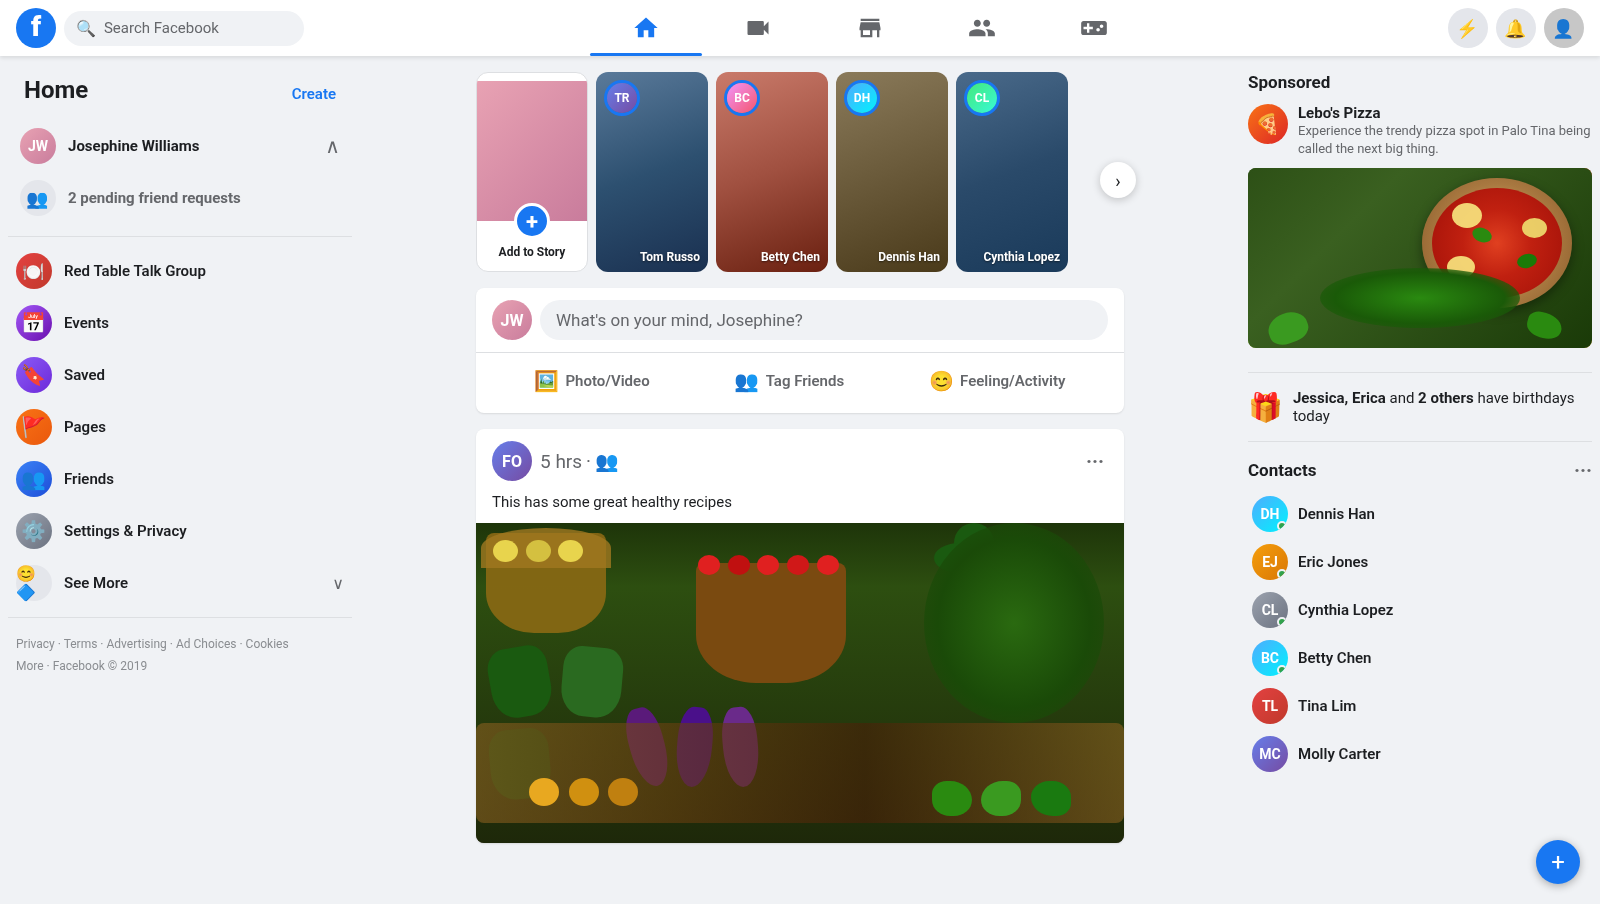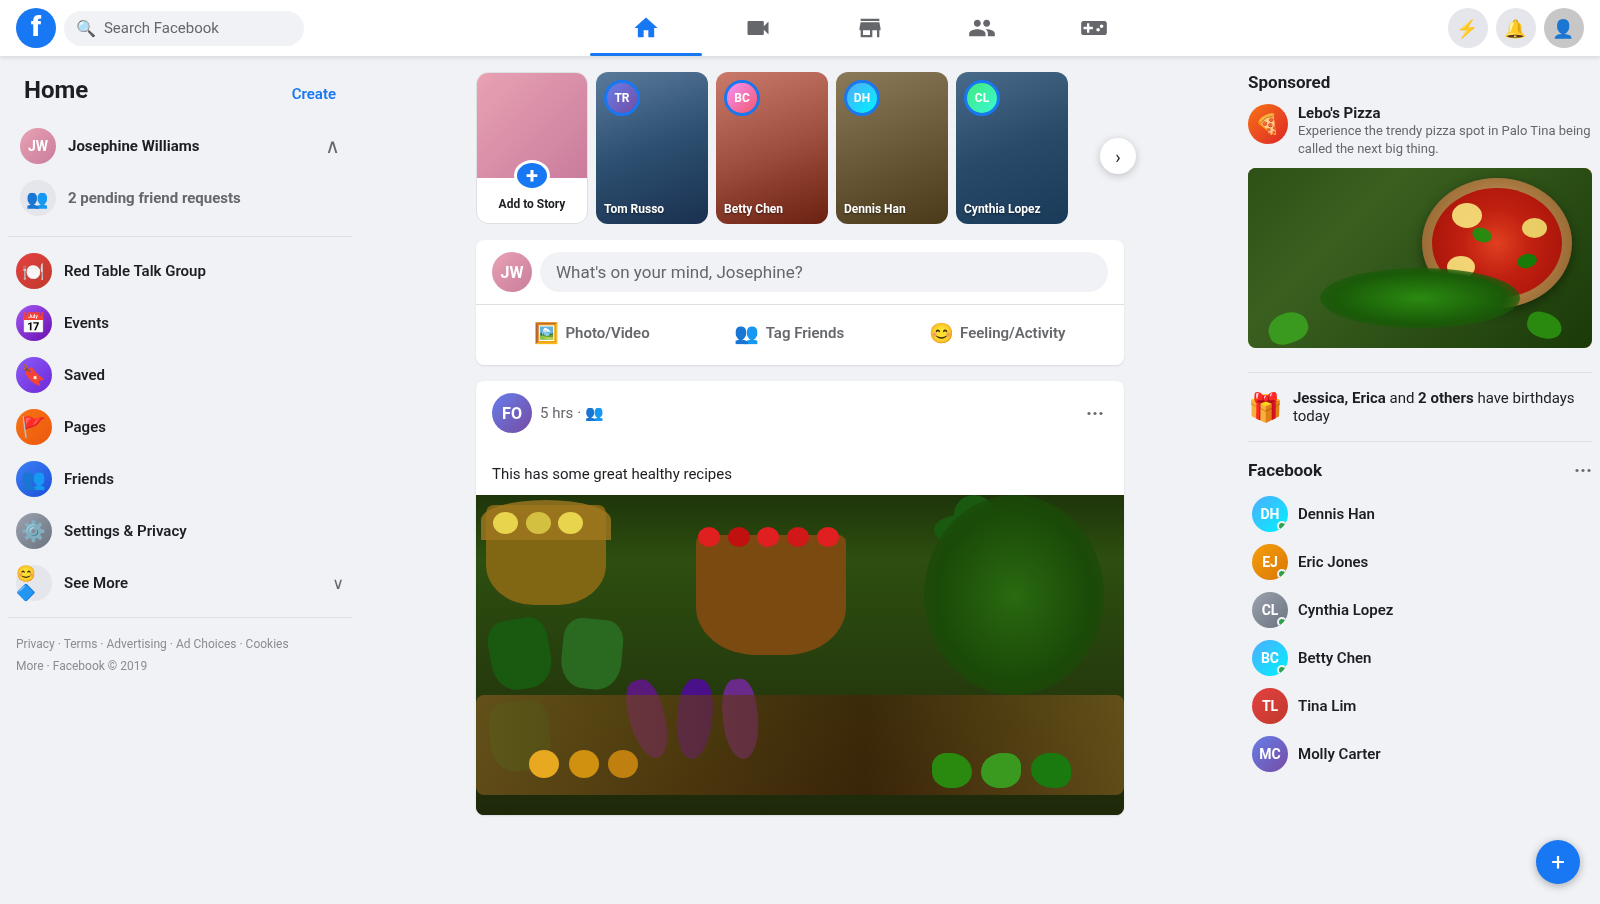--- a/index.html
+++ b/index.html
@@ -80,49 +80,49 @@
     .see-more-row { display: flex; align-items: center; gap: 12px; padding: 8px 8px; cursor: pointer; border-radius: 8px; }
     .see-more-chevron { margin-left: auto; color: #65676b; font-size: 16px; }
 
     .footer-links { padding: 8px; font-size: 12px; color: #8a8d91; line-height: 1.8; }
 
     
     .feed-main { flex: 1; padding: 16px; max-width: 680px; margin: 0 auto; }
 
     
     .stories-row { display: flex; gap: 8px; margin-bottom: 16px; overflow: hidden; }
-    .story-card { width: 112px; height: 152px; border-radius: 12px; overflow: hidden; position: relative; cursor: pointer; flex-shrink: 0; }
+    .story-card { width: 112px; height: 200px; border-radius: 12px; overflow: hidden; position: relative; cursor: pointer; flex-shrink: 0; }
     .story-add { background: #fff; border: 1px solid #dddfe2; display: flex; flex-direction: column; align-items: center; justify-content: flex-end; padding-bottom: 12px; }
     .story-add-img { width: 100%; height: 140px; background: linear-gradient(135deg, #e8a2b3, #c97c9c); }
     .story-add-btn { width: 36px; height: 36px; border-radius: 50%; background: #1877f2; color: #fff; font-size: 22px; font-weight: 700; display: flex; align-items: center; justify-content: center; margin-top: -18px; border: 3px solid #fff; z-index: 1; position: relative; }
     .story-add-label { font-size: 12px; font-weight: 700; color: #1c1e21; margin-top: 6px; text-align: center; }
     .story-bg { width: 100%; height: 100%; display: flex; flex-direction: column; justify-content: flex-end; padding: 8px; }
     .story-user-avatar { width: 36px; height: 36px; border-radius: 50%; border: 3px solid #1877f2; position: absolute; top: 8px; left: 8px; overflow: hidden; background: #c7c7c7; }
     .story-user-avatar .av { width: 100%; height: 100%; display: flex; align-items: center; justify-content: center; color: #fff; font-size: 12px; font-weight: 700; }
-    .story-name { color: #fff; font-size: 12px; font-weight: 700; text-shadow: 0 1px 2px rgba(0,0,0,0.5); }
+    .story-name { color: #fff; font-size: 12px; font-weight: 700; text-shadow: 0 1px 2px rgba(0,0,0,0.5); text-align: right; }
 
     
     .post-box { background: #fff; border-radius: 8px; box-shadow: 0 1px 2px rgba(0,0,0,0.1); padding: 12px 16px; margin-bottom: 16px; }
     .post-input-row { display: flex; align-items: center; gap: 8px; margin-bottom: 12px; }
     .post-avatar { width: 40px; height: 40px; border-radius: 50%; background: linear-gradient(135deg, #e8a2b3, #c97c9c); display: flex; align-items: center; justify-content: center; color: #fff; font-size: 16px; font-weight: 700; flex-shrink: 0; }
     .post-input { flex: 1; background: #f0f2f5; border-radius: 20px; padding: 10px 16px; color: #65676b; cursor: pointer; font-size: 17px; }
     .post-divider { height: 1px; background: #dddfe2; margin: 0 -16px 8px; }
     .post-actions { display: flex; justify-content: space-around; }
     .post-action { display: flex; align-items: center; gap: 6px; padding: 8px 16px; border-radius: 8px; cursor: pointer; font-size: 15px; font-weight: 600; color: #65676b; }
     .post-action-icon { font-size: 20px; }
 
     
     .feed-post { background: #fff; border-radius: 8px; box-shadow: 0 1px 2px rgba(0,0,0,0.1); margin-bottom: 16px; overflow: hidden; }
     .post-header { display: flex; align-items: center; padding: 12px 16px; gap: 8px; }
     .post-user-avatar { width: 40px; height: 40px; border-radius: 50%; background: linear-gradient(135deg, #667eea, #764ba2); display: flex; align-items: center; justify-content: center; color: #fff; font-size: 16px; font-weight: 700; flex-shrink: 0; }
     .post-user-info { flex: 1; }
     .post-user-name { font-weight: 700; font-size: 15px; color: #1c1e21; }
-    .post-meta { font-size: 15px; color: #65676b; display: flex; align-items: center; gap: 4px; }
+    .post-meta { font-size: 19px; color: #65676b; display: flex; align-items: center; gap: 4px; }
     .post-more { color: #65676b; cursor: pointer; padding: 4px; font-size: 20px; font-weight: 700; }
-    .post-text { padding: 0 16px 12px; font-size: 15px; color: #1c1e21; margin-top: 20px; }
+    .post-text { padding: 0 16px 12px; font-size: 15px; color: #1c1e21; }
     .post-image { width: 100%; background: #e4e6eb; overflow: hidden; }
 
     
     .sidebar-right {
       width: 360px; flex-shrink: 0; padding: 16px 8px; position: sticky; top: 56px;
       height: calc(100vh - 56px); overflow-y: auto; background: #f0f2f5;
     }
 
     .sponsored-section { margin-bottom: 24px; }
     .section-title { font-size: 17px; font-weight: 700; color: #1c1e21; margin-bottom: 12px; }
@@ -491,21 +491,21 @@
         <div class="birthday-text">
           <strong>Jessica, Erica</strong><span> and <strong>2 others</strong> have birthdays today</span>
         </div>
       </div>
     </div>
 
     <div class="right-divider"></div>
 
     <div class="contacts-section">
       <div class="contacts-header">
-        <h3 class="contacts-title">Facebook</h3>
+        <h3 class="contacts-title">Contacts</h3>
         <span class="contacts-more">···</span>
       </div>
 
       <div class="contact-row">
         <div class="contact-avatar">
           <div class="av" style="background: linear-gradient(135deg, #4facfe, #00f2fe); width:100%; height:100%; display:flex; align-items:center; justify-content:center; color:#fff; font-size:14px; font-weight:700;">DH</div>
           <div class="online-dot"></div>
         </div>
         <span class="contact-name">Dennis Han</span>
       </div>

